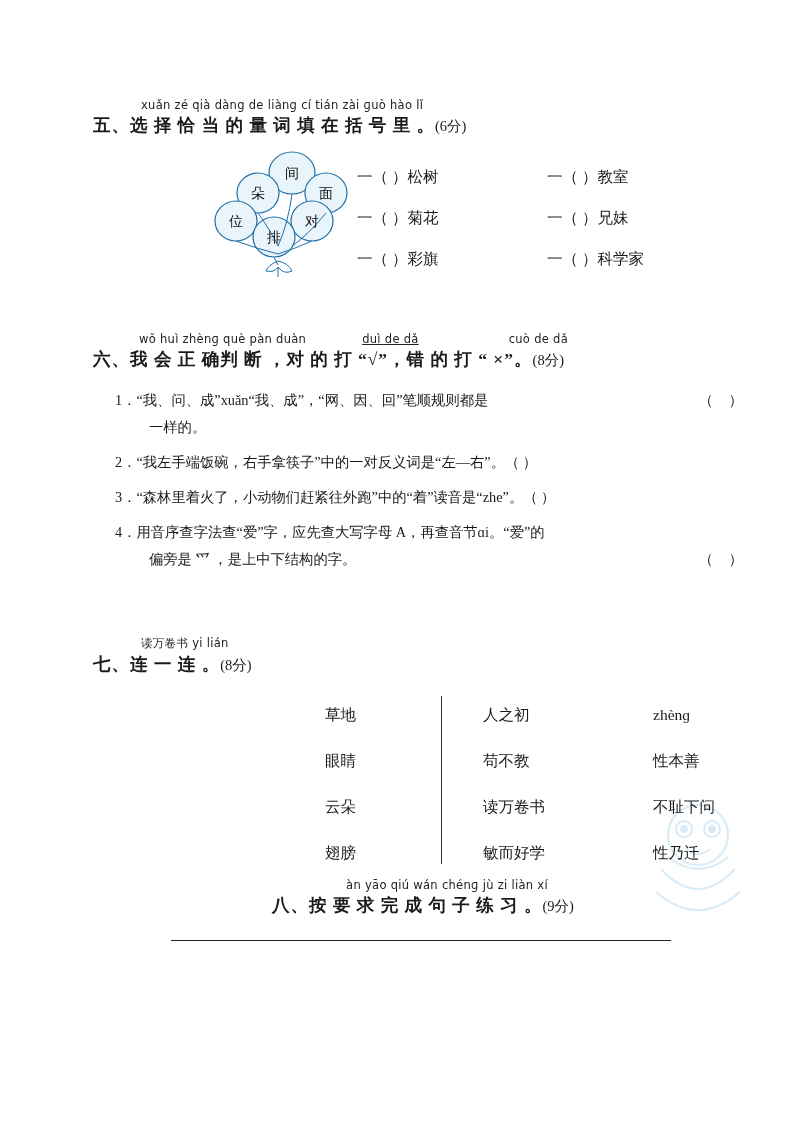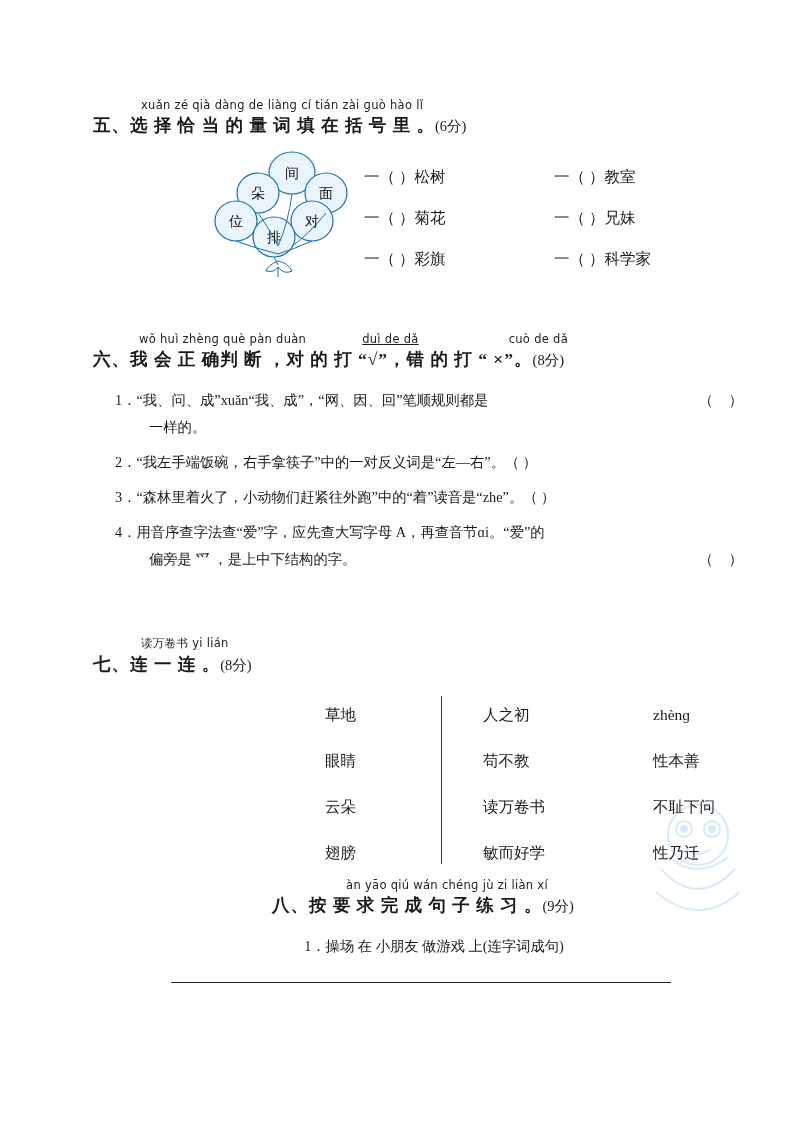--- a/index.html
+++ b/index.html
@@ -63,21 +63,21 @@
   
   .balloons {
     position: absolute;
     left: 115px;
     top: 0px;
     width: 170px;
     height: 130px;
   }
   .quant-table {
     position: absolute;
-    left: 271px;
+    left: 264px;
     top: 8px;
     width: 400px;
     border-collapse: collapse;
   }
   .quant-table td {
     font-size: 15.5px;
     padding: 10px 0 10px 0;
     white-space: nowrap;
     font-family: "Liberation Serif", serif;
   }
@@ -279,17 +279,16 @@
         <div>性乃迁</div>
       </div>
     </div>
   </div>
 
   <div class="section" style="top:878px;text-align:center;">
     <div class="pinyin-line" style="margin-left:48px;">àn  yāo qiú wán chénɡ  jù   zi  liàn xí</div>
     <div class="heading">
       <span>八、按 要 求 完  成  句 子 练 习 。</span><span class="score">(9分)</span>
     </div>
-    <div class="q8-item" style="margin-top:16px;">1．操场  在  小朋友  做游戏    上(连字词成句)</div>
     <div class="answer-rule"></div>
   </div>
 
 </div>
 
 </body></html>

